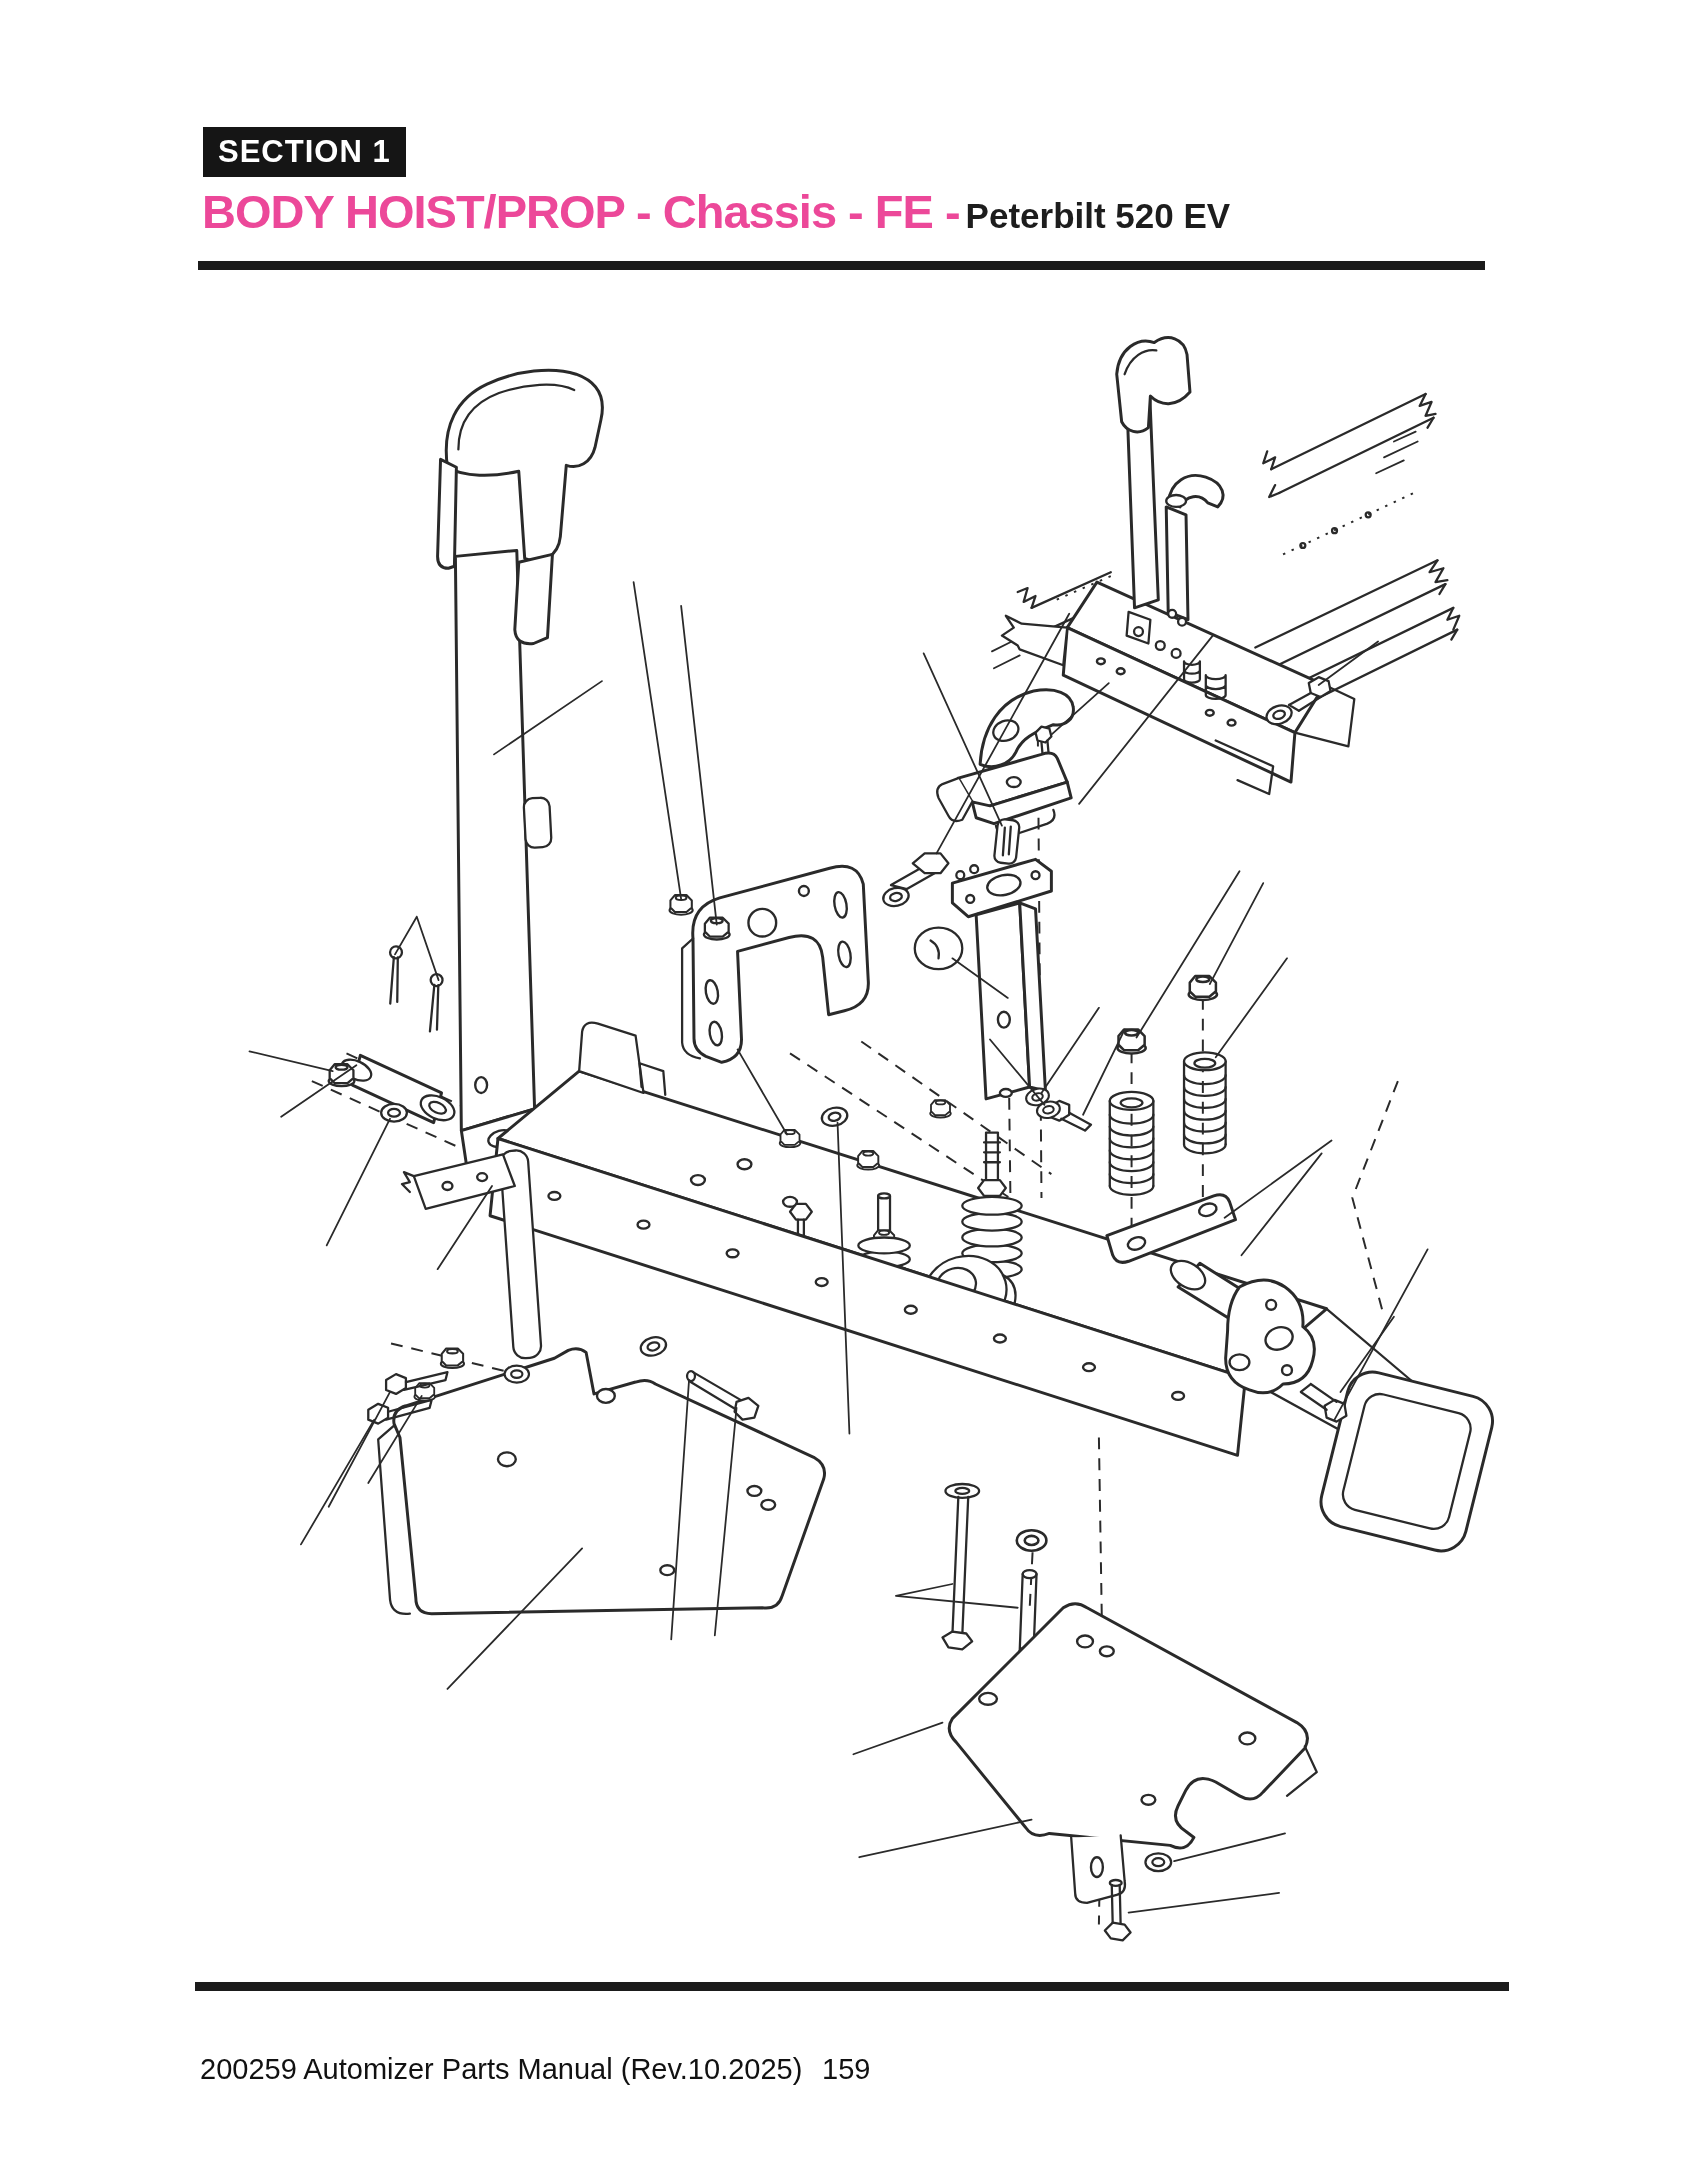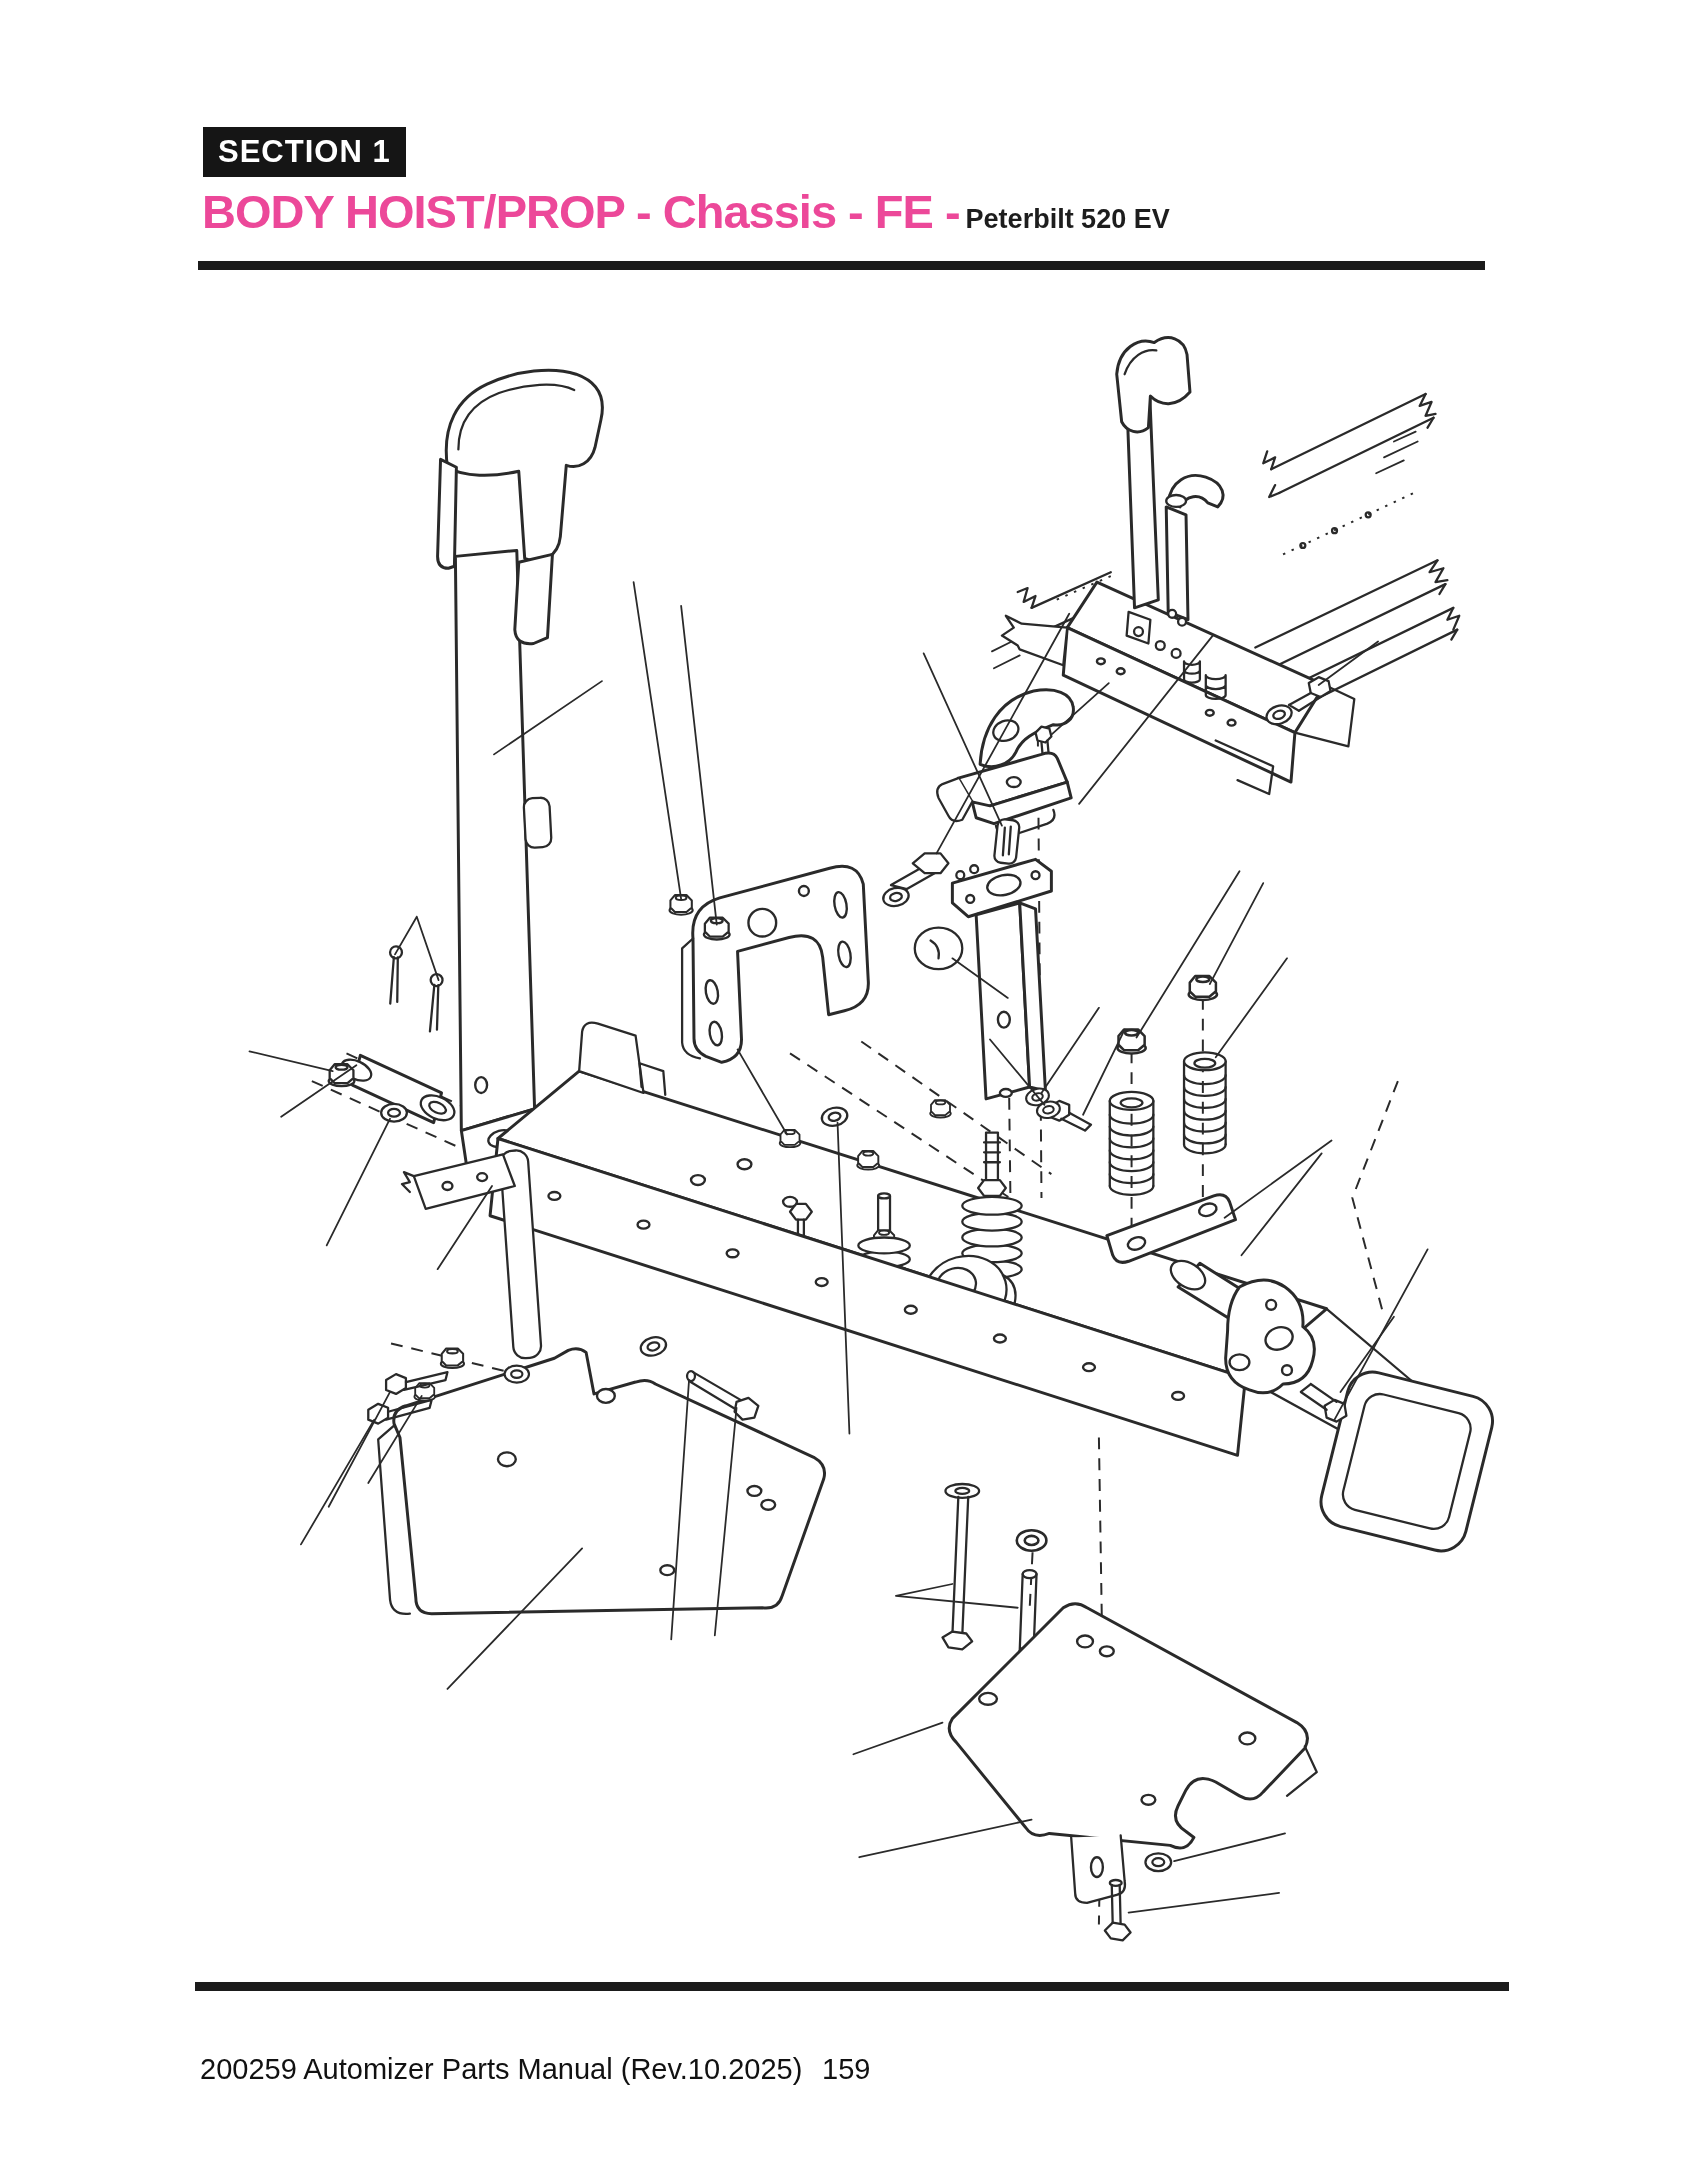--- a/index.html
+++ b/index.html
@@ -3,21 +3,21 @@
 <meta charset="utf-8">
 <style>
   html,body{margin:0;padding:0;background:#e8e8e8;}
   .page{position:relative;width:1683px;height:2178px;background:#fff;overflow:hidden;
         font-family:"Liberation Sans", sans-serif;color:#1c1c1c;}
   .section-badge{position:absolute;left:203px;top:127px;height:50px;line-height:50px;
         background:#151515;color:#fff;font-weight:bold;font-size:31px;padding:0 15px;
         letter-spacing:1px;}
   .title-row{position:absolute;left:202px;top:184px;width:1287px;white-space:nowrap;}
   .title-main{font-weight:bold;font-size:47px;letter-spacing:-1px;color:#ec4899;}
-  .title-sub{font-weight:bold;font-size:27px;margin-left:6px;color:#1d1d1d;}
+  .title-sub{font-weight:bold;font-size:35px;margin-left:6px;color:#1d1d1d;}
   .rule{position:absolute;background:#1b1b1b;}
   .rule.top{left:198px;top:261px;width:1287px;height:9px;}
   .rule.bottom{left:195px;top:1982px;width:1314px;height:9px;}
   .footer-text{position:absolute;top:2053px;font-size:29px;color:#111;}
   .footer-text.manual{left:200px;}
   .footer-text.pageno{left:822px;text-align:center;}
   svg.diagram{position:absolute;left:0;top:0;width:1683px;height:2178px;}
   .ln{fill:none;stroke:#2a2a2a;stroke-width:3;stroke-linecap:round;stroke-linejoin:round}
   .fw{fill:#fff;stroke:#2a2a2a;stroke-width:3;stroke-linecap:round;stroke-linejoin:round}
   .m{stroke-width:2.3}

